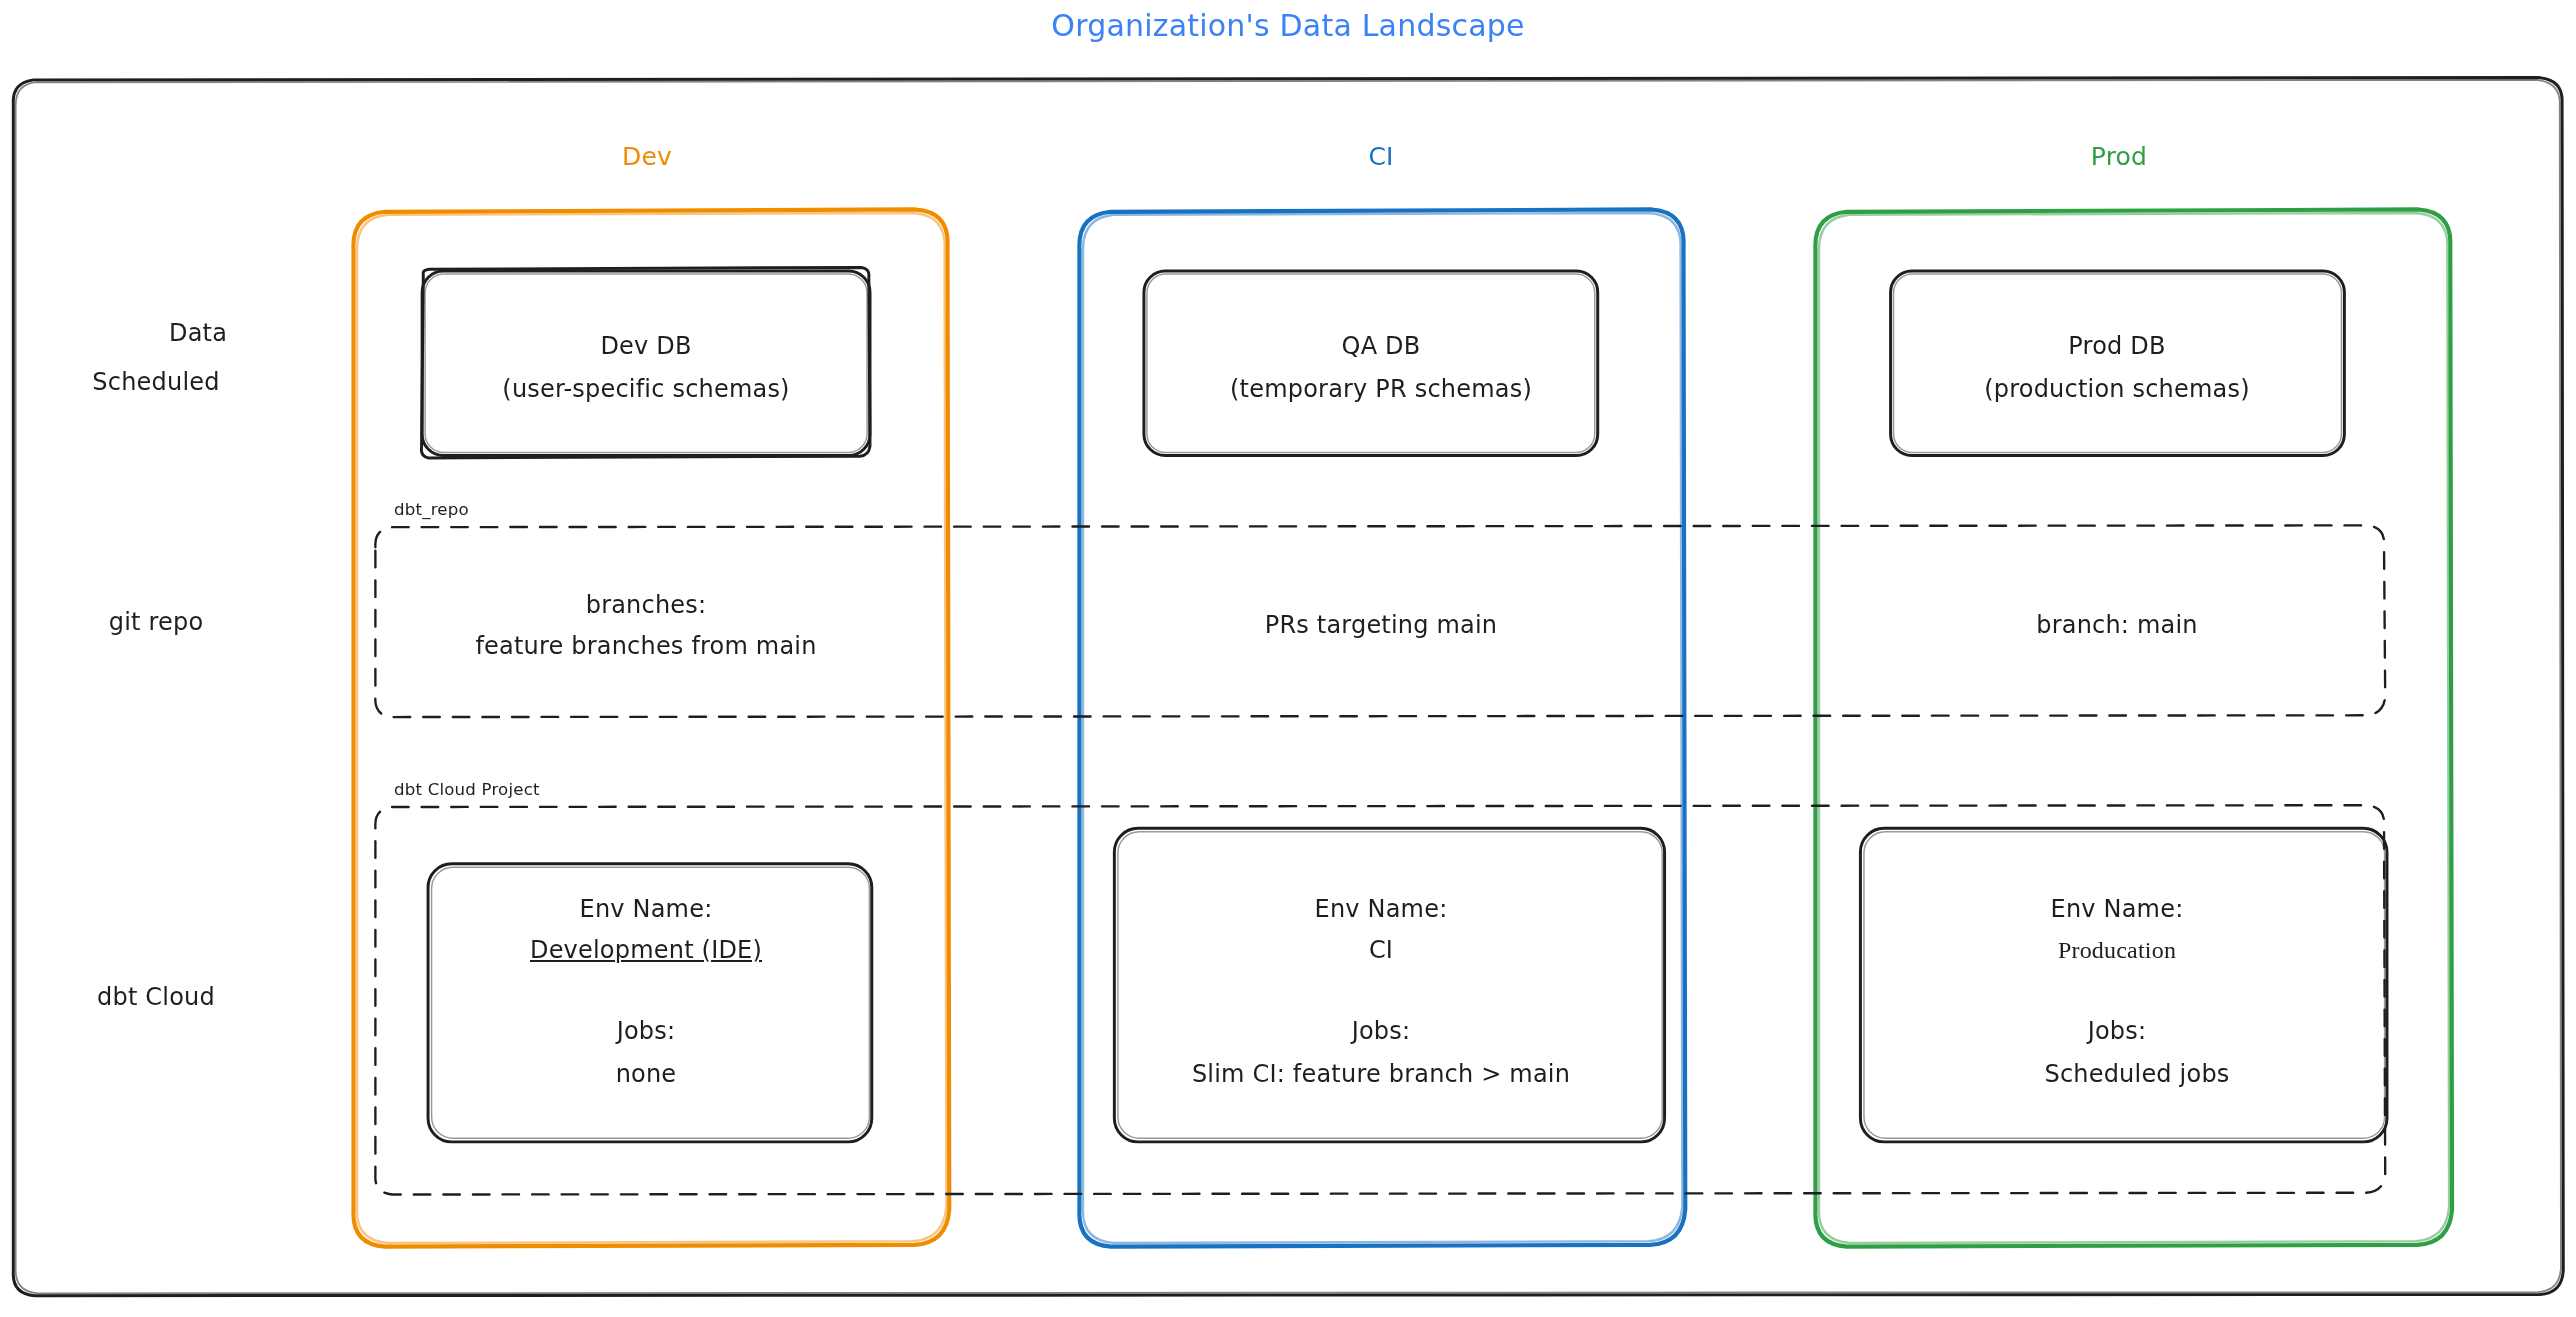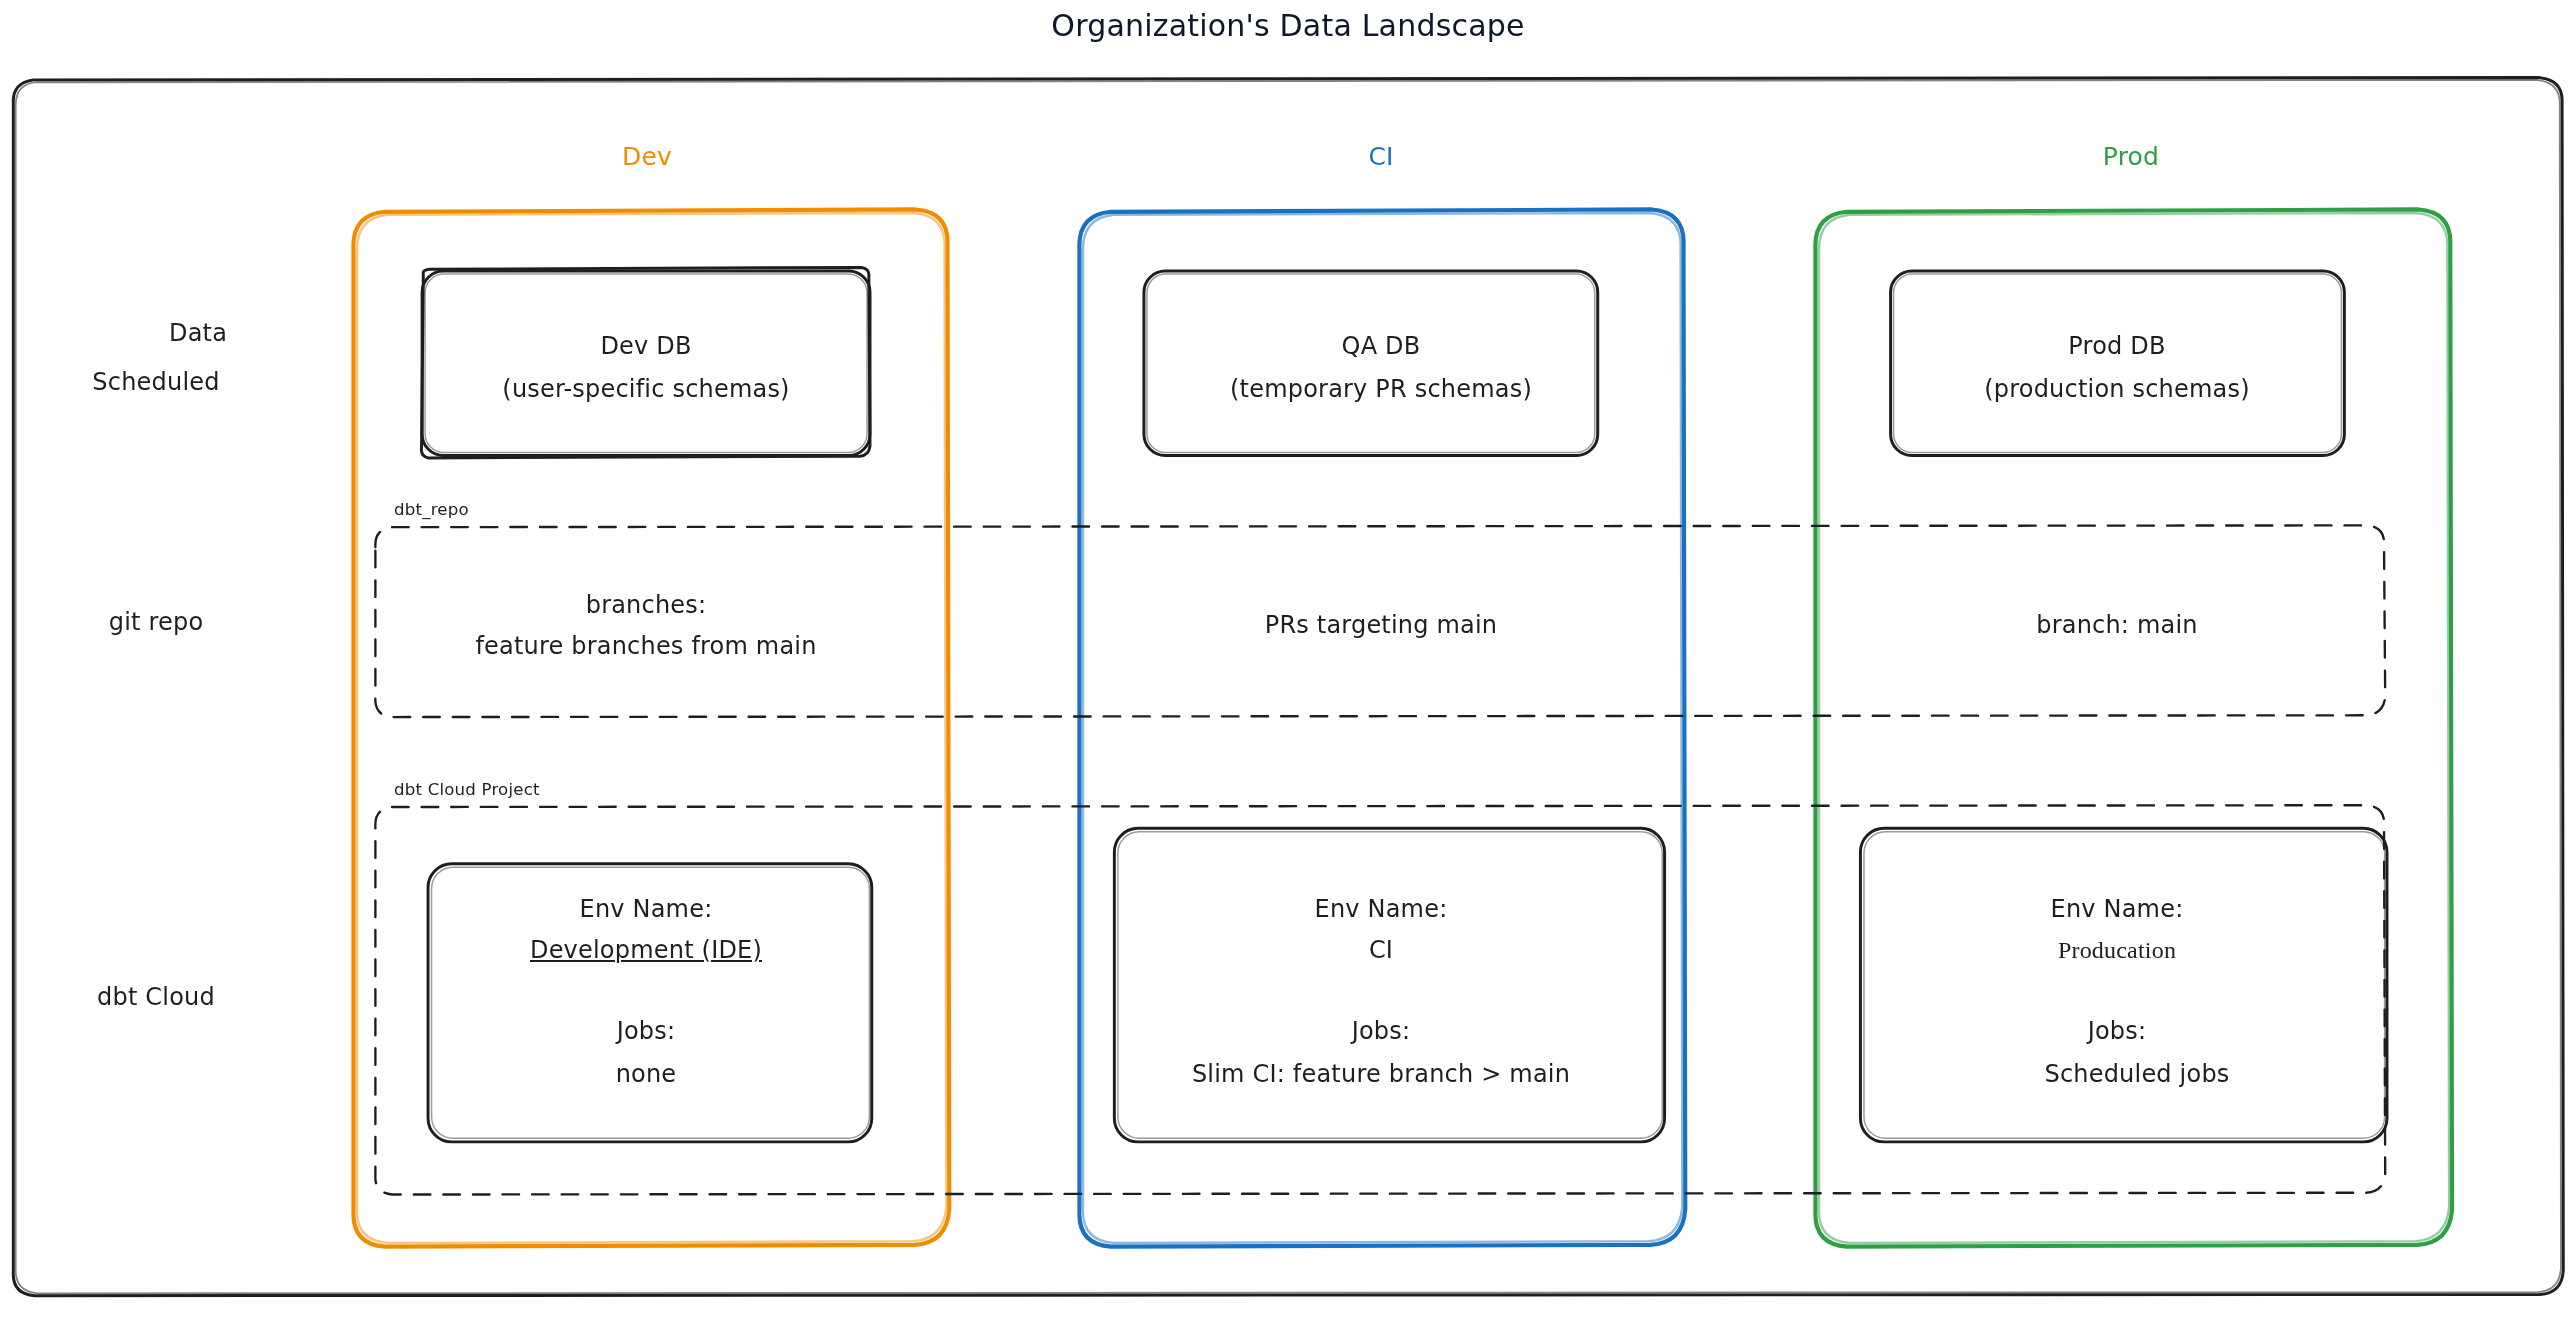--- a/index.html
+++ b/index.html
@@ -41,21 +41,21 @@
     letter-spacing: 0.2px;
   }
   .centerx {
     transform: translateX(-50%);
   }
 
   #diagram-title {
     font-size: 30px;
     top: 6px;
     left: 1288px;
-    color: #0f172a;
+    color: #3b82f6;
   }
 
   .col-header {
     font-size: 25px;
     font-weight: 400;
   }
   .col-header.dev  { color: #f08c00; }
   .col-header.ci   { color: #1971c2; }
   .col-header.prod { color: #2f9e44; }
 
@@ -159,21 +159,21 @@
 
       <rect x="3144" y="1400" width="890" height="530" rx="40" ry="40"></rect>
       <rect x="3150" y="1406" width="880" height="518" rx="36" ry="36" stroke-width="2.5" opacity="0.45"></rect>
     </g>
   </svg>
 
   <div class="txt centerx" id="diagram-title">Organization's Data Landscape</div>
 
   <div class="txt centerx col-header dev" style="top:141px; left:647px;">Dev</div>
   <div class="txt centerx col-header ci" style="top:141px; left:1381px;">CI</div>
-  <div class="txt centerx col-header prod" style="top:141px; left:2119px;margin-left:12px;">Prod</div>
+  <div class="txt centerx col-header prod" style="top:141px; left:2119px;">Prod</div>
 
   <div class="txt centerx row-label" style="top:318px; left:156px;margin-left:42px;">Data</div>
   <div class="txt centerx row-label" style="top:367px; left:156px;">Scheduled</div>
   <div class="txt centerx row-label" style="top:607px; left:156px;">git repo</div>
   <div class="txt centerx row-label" style="top:982px; left:156px;">dbt Cloud</div>
 
   <div class="txt group-label" style="top:499px; left:394px;">dbt_repo</div>
   <div class="txt group-label" style="top:779px; left:394px;">dbt Cloud Project</div>
 
   <div class="txt centerx node-label" style="top:331px; left:646px;">Dev DB</div>

